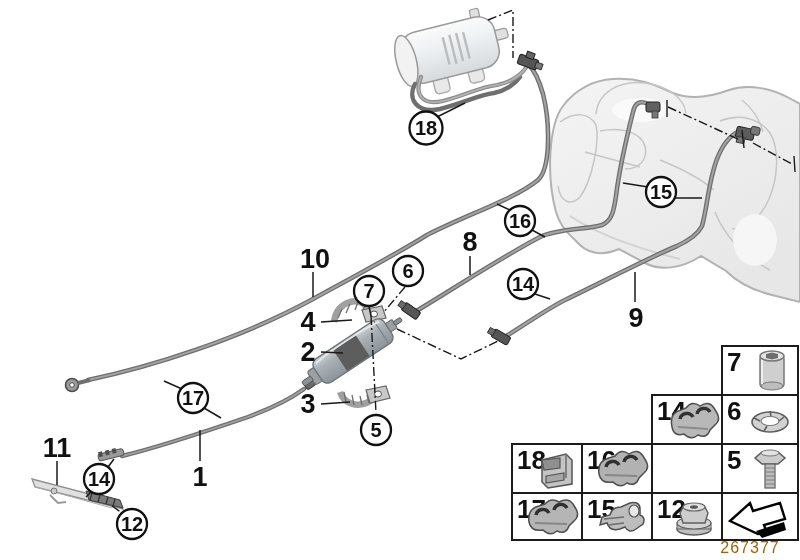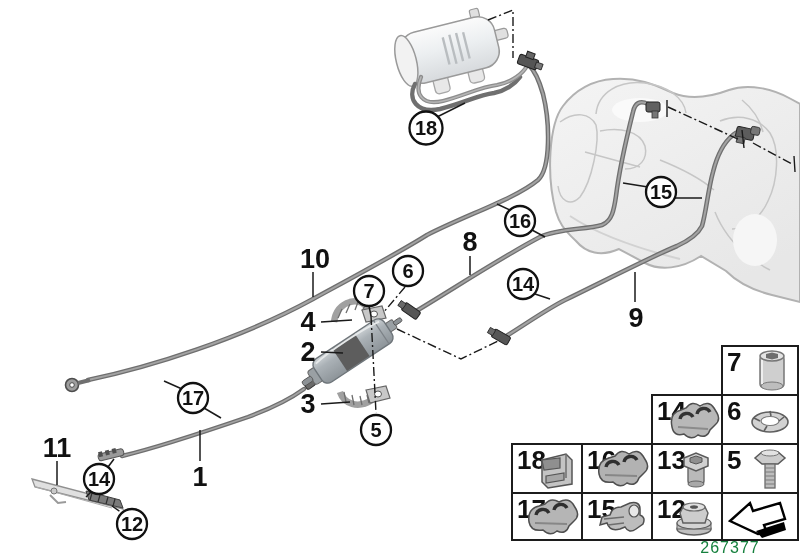--- a/index.html
+++ b/index.html
@@ -5,22 +5,22 @@
   html,body{margin:0;padding:0;background:#fff;}
   #stage{position:relative;width:800px;height:560px;background:#fff;overflow:hidden;
          font-family:"Liberation Sans",sans-serif;}
   #drawing{position:absolute;left:0;top:0;}
   .callout-num{font:bold 20px "Liberation Sans",sans-serif;fill:#111;}
   .plain-num{font:bold 27px "Liberation Sans",sans-serif;fill:#111;}
   
   .cell{position:absolute;box-sizing:border-box;border:2px solid #1c1c1c;background:#fff;}
   .cell .num{position:absolute;left:4px;top:0px;font:bold 26px "Liberation Sans",sans-serif;color:#111;}
   .cell svg{position:absolute;right:1px;bottom:0px;}
-  #footer-number{position:absolute;left:684px;top:539px;width:92px;text-align:center;
-     font:16px "Liberation Sans",sans-serif;color:#15803d;letter-spacing:1px;}
+  #footer-number{position:absolute;left:704px;top:539px;width:92px;text-align:center;
+     font:16px "Liberation Sans",sans-serif;color:#a16207;letter-spacing:1px;}
 </style>
 </head>
 <body>
 
 <div id="stage">
 
 <svg id="drawing" width="800" height="560" viewBox="0 0 800 560">
   <defs>
     <linearGradient id="gCan" x1="0" y1="0" x2="0" y2="1">
       <stop offset="0" stop-color="#fbfbfb"></stop>
@@ -314,29 +314,20 @@
 </div>
 <div class="cell" style="left:581px;top:443px;width:72px;height:51px;">
   <span class="num">16</span>
   <svg width="58" height="46" viewBox="0 0 56 46">
     <path d="M6,28 Q4,15 16,12 L22,10 Q28,2 36,8 Q45,2 50,10 L53,15 Q57,22 51,27 L46,32 Q43,41 34,37 Q27,43 20,36 Q8,38 6,28 Z" fill="#b2b2b2" stroke="#4f4f4f" stroke-width="1.5"></path>
     <path d="M13,21 a7,7 0 0 1 13,-2" fill="none" stroke="#2f2f2f" stroke-width="3.4"></path>
     <path d="M31,16 a7,7 0 0 1 13,-2" fill="none" stroke="#2f2f2f" stroke-width="3.4"></path>
     <path d="M12,29 L44,30" stroke="#878787" stroke-width="2"></path>
   </svg>
 </div>
-<div class="cell" style="left:651px;top:443px;width:72px;height:51px;">
-  <span class="num">13</span>
-  <svg width="50" height="46" viewBox="0 0 50 46">
-    <rect x="18" y="20" width="16" height="18" rx="3" fill="#b9b9b9" stroke="#666" stroke-width="1.4"></rect>
-    <ellipse cx="26" cy="38" rx="8" ry="3" fill="#a8a8a8" stroke="#666" stroke-width="1"></ellipse>
-    <polygon points="14,12 26,7 38,12 38,20 26,25 14,20" fill="#d0d0d0" stroke="#5a5a5a" stroke-width="1.5"></polygon>
-    <polygon points="20,12 26,10 32,12 32,16 26,18 20,16" fill="#8f8f8f" stroke="#555" stroke-width="1"></polygon>
-  </svg>
-</div>
 <div class="cell" style="left:721px;top:443px;width:78px;height:51px;">
   <span class="num">5</span>
   <svg width="52" height="46" viewBox="0 0 52 46">
     <polygon points="18,6 34,6 41,12 34,18 18,18 11,12" fill="#cccccc" stroke="#5a5a5a" stroke-width="1.5"></polygon>
     <ellipse cx="26" cy="7" rx="9" ry="3" fill="#e2e2e2" stroke="#777" stroke-width="1"></ellipse>
     <rect x="21" y="18" width="10" height="24" fill="#bdbdbd" stroke="#6a6a6a" stroke-width="1.3"></rect>
     <path d="M21,22 H31 M21,26 H31 M21,30 H31 M21,34 H31 M21,38 H31" stroke="#7d7d7d" stroke-width="1.2"></path>
   </svg>
 </div>
 

